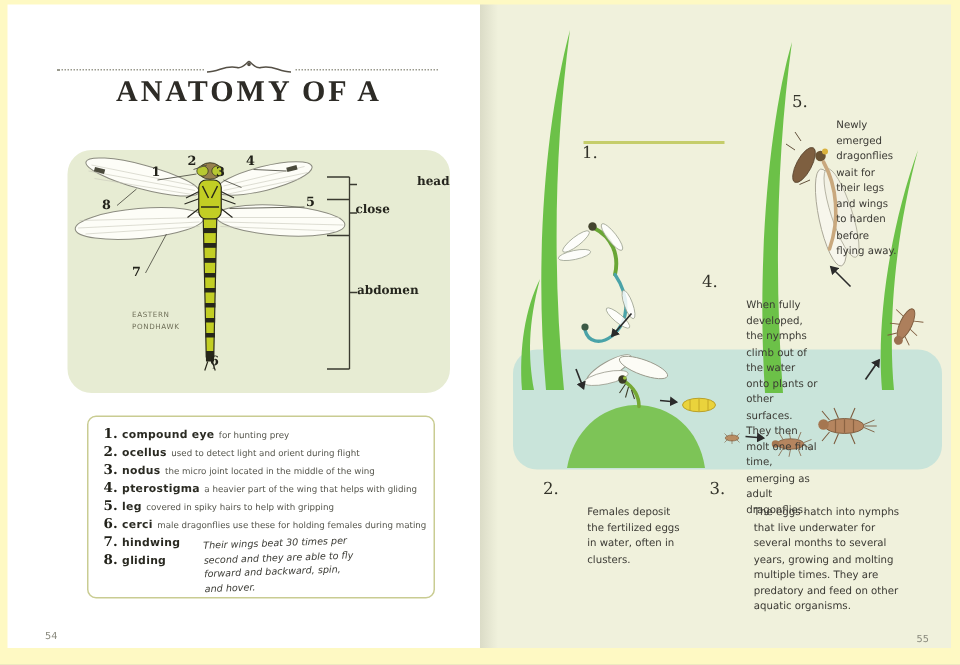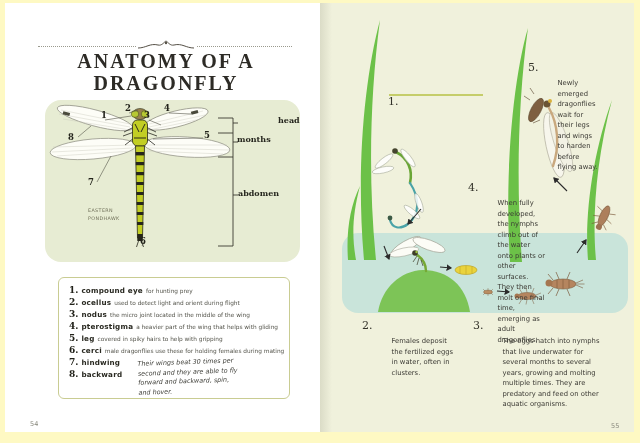--- a/index.html
+++ b/index.html
@@ -49,21 +49,20 @@
   <div class="abs dotted-rule" style="left:38px;top:46px;width:254px;"></div>
   <div class="abs" style="left:136px;top:37px;width:60px;height:13px;background:#ffffff;">
     <svg width="60" height="13" viewBox="0 0 60 13">
       <path d="M2,9 C10,9 14,4 22,6 C26,7 28,3 30,2 C32,3 34,7 38,6 C46,4 50,9 58,9" stroke="#555046" stroke-width="1" fill="none"></path>
       <circle cx="30" cy="4" r="1.2" fill="#555046"></circle>
     </svg>
   </div>
 
   <div id="anatomy-title" class="abs">
     <div>ANATOMY OF A</div>
-    <div>DRAGONFLY</div>
   </div>
 
   <div id="diagram-bg" class="abs"></div>
 
   <svg class="abs" style="left:45px;top:100px;" width="255" height="162" viewBox="0 0 255 162">
 
     <g stroke="#8c8c80" stroke-width="0.7" fill="#fdfdf7">
       <ellipse cx="50" cy="18" rx="39" ry="8" transform="rotate(15 50 18)"></ellipse>
       <ellipse cx="131" cy="19" rx="33" ry="8" transform="rotate(-14 131 19)"></ellipse>
       <ellipse cx="48" cy="49" rx="43" ry="10" transform="rotate(-5 48 49)"></ellipse>
@@ -122,21 +121,21 @@
   <span class="abs callout" style="left:101px;top:110px;">1</span>
   <span class="abs callout" style="left:125px;top:103px;">2</span>
   <span class="abs callout" style="left:144px;top:110px;">3</span>
   <span class="abs callout" style="left:164px;top:103px;">4</span>
   <span class="abs callout" style="left:204px;top:130px;">5</span>
   <span class="abs callout" style="left:140px;top:236px;">6</span>
   <span class="abs callout" style="left:88px;top:177px;">7</span>
   <span class="abs callout" style="left:68px;top:132px;">8</span>
 
   <span class="abs bracket-label" style="left:238px;top:115px;padding-left:40px;">head</span>
-  <span class="abs bracket-label" style="left:237px;top:134px;">months</span>
+  <span class="abs bracket-label" style="left:237px;top:134px;">close</span>
   <span class="abs bracket-label" style="left:238px;top:188px;">abdomen</span>
 
   <div id="species-label" class="abs">EASTERN PONDHAWK</div>
 
   <div id="glossary-box" class="abs">
     <div class="g-row">
       <span class="g-num">1.</span>
       <span class="g-term">compound eye</span>
       <span class="g-desc">for hunting prey</span>
     </div>
@@ -166,21 +165,21 @@
       <span class="g-desc">male dragonflies use these for holding females during mating</span>
     </div>
     <div id="g-bottom">
       <div>
         <div class="g-row">
           <span class="g-num">7.</span>
           <span class="g-term">hindwing</span>
         </div>
         <div class="g-row">
           <span class="g-num">8.</span>
-          <span class="g-term">backward</span>
+          <span class="g-term">gliding</span>
         </div>
       </div>
       <div id="note">Their wings beat 30 times per second and they are able to fly forward and backward, spin, and hover.</div>
     </div>
   </div>
 
   <span class="abs page-num" style="left:30px;top:420px;">54</span>
 
   <svg class="abs" style="left:320px;top:0;" width="320" height="443" viewBox="0 0 320 443">
     <defs>

